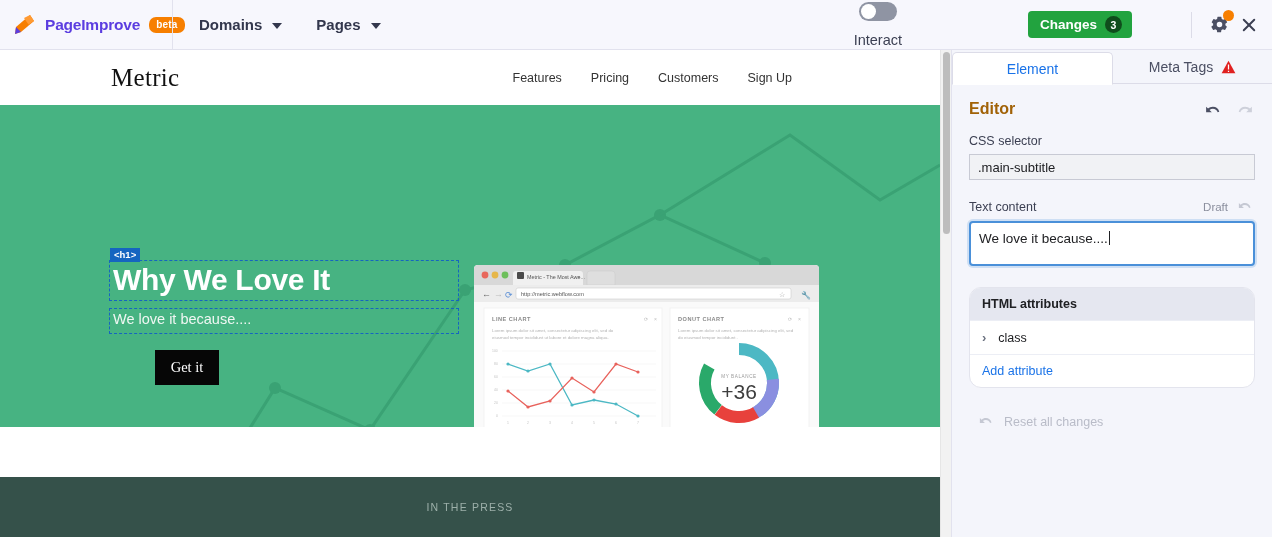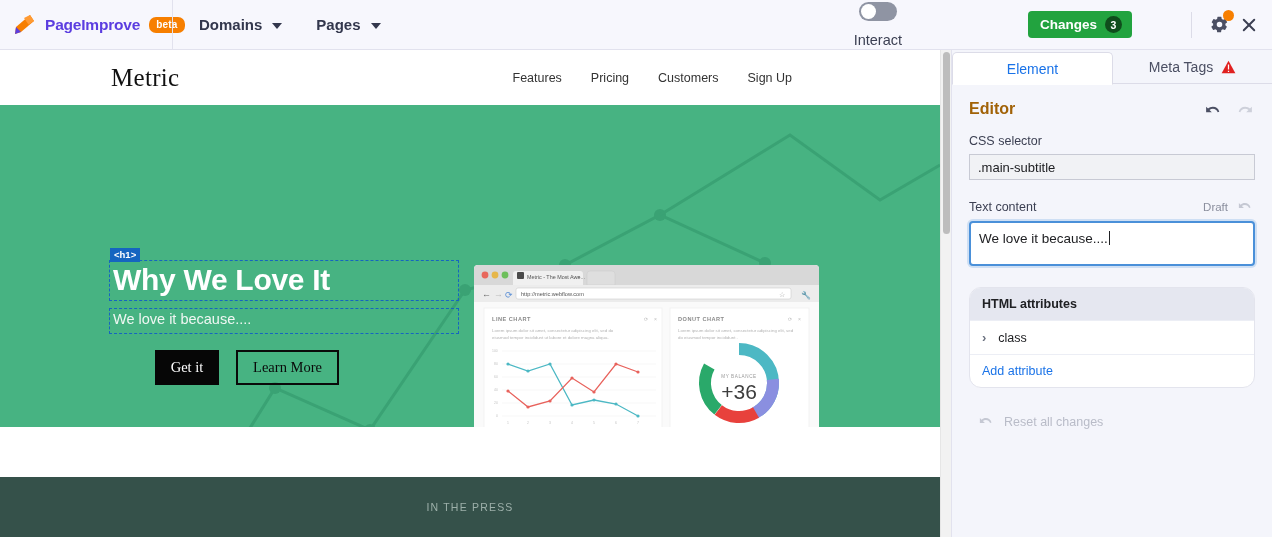--- a/index.html
+++ b/index.html
@@ -279,21 +279,20 @@
 
       <div class="tagbadge">&lt;h1&gt;</div>
       <div class="sel-box sel-h1"></div>
       <div class="sel-box sel-sub"></div>
 
       <div class="hero-title">Why We Love It</div>
       <div class="hero-sub">We love it because....</div>
 
       <div class="hero-btns">
         <div class="btn-primary">Get it</div>
-        <div class="btn-outline">Learn More</div>
       </div>
 
       <div class="browser-shot">
         <svg width="345" height="200" viewBox="0 0 345 200">
           <defs>
             <linearGradient id="fadeb" x1="0" y1="0" x2="0" y2="1">
               <stop offset="0%" stop-color="#ffffff" stop-opacity="1"></stop>
               <stop offset="72%" stop-color="#ffffff" stop-opacity="1"></stop>
               <stop offset="100%" stop-color="#ffffff" stop-opacity="0"></stop>
             </linearGradient>

